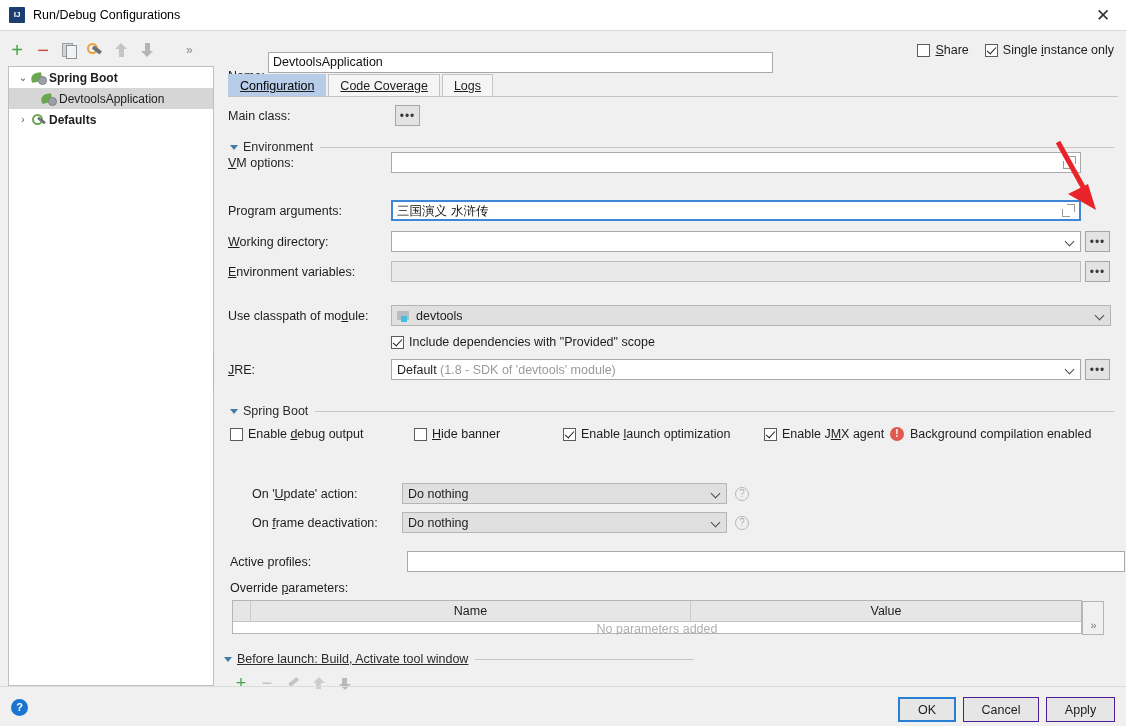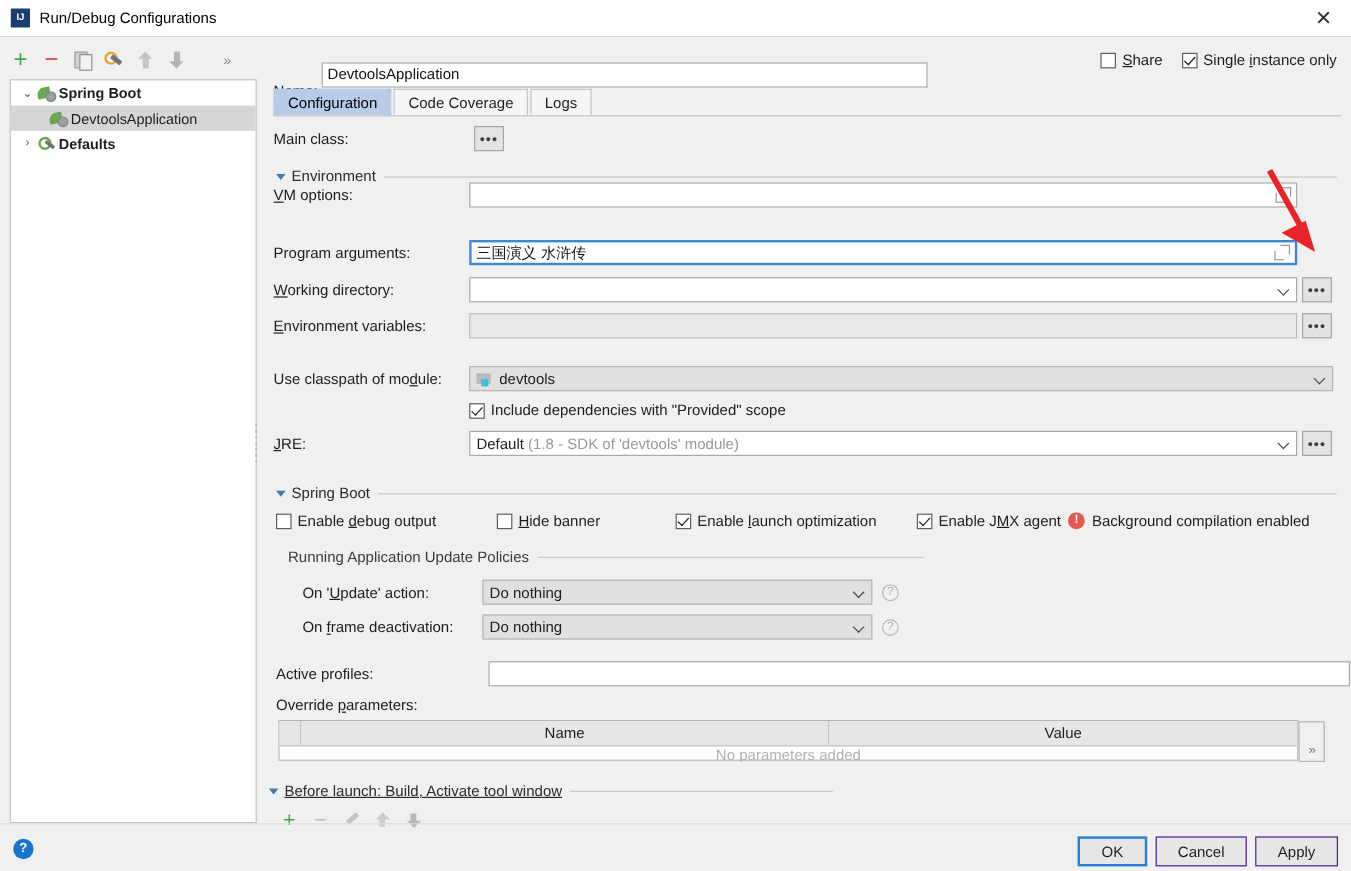--- a/index.html
+++ b/index.html
@@ -98,21 +98,21 @@
   .cb .box {
     width:13px; height:13px; border:1px solid #5c5c5c; background:#fff;
     margin-right:5px; position:relative; flex:none;
   }
   .cb.checked .box::after{
     content:""; position:absolute; left:3px; top:0px; width:4px; height:8px;
     border:solid #1d1d1d; border-width:0 1.6px 1.6px 0; transform:rotate(42deg);
   }
   .u { text-decoration:underline; }
 
-  .tabs { position:absolute; left:228px; top:74px; width:890px; height:22px; display:flex; align-items:flex-end;}
+  .tabs { position:absolute; left:228px; top:74px; width:890px; height:22px; display:flex; align-items:flex-end;text-decoration:underline;}
   .tab {
     height:22px; padding:0 11px; line-height:22px; font-size:12.5px;
     border:1px solid #c4c4c4; border-bottom:none; background:#f5f5f5; margin-right:2px; cursor:default;
   }
   .tab.active { background:#b6cce8; border-color:#b6cce8; color:#000; }
   .tab-underline { position:absolute; left:228px; top:96px; width:890px; height:1px; background:#c4c4c4; }
 
   .content { position:absolute; left:228px; top:100px; width:890px; height:560px; }
 
   .row { position:absolute; display:flex; align-items:center; }
@@ -445,24 +445,20 @@
       <div class="cb checked">
         <span class="box"></span>
         <span>Enable J<span class="u">M</span>X agent</span>
       </div>
     </div>
     <div class="row" style="left:662px; top:327px; gap:6px;">
       <span class="warn-icon"></span>
       <span class="lbl">Background compilation enabled</span>
     </div>
 
-    <div class="sec-title" style="position:absolute; left:12px; top:357px; width:530px; color:#3b3b3b;">
-      <span>Running Application Update Policies</span>
-      <span class="sec-line"></span>
-    </div>
 
     <div class="row" style="left:24px; top:383px;">
       <div class="lbl" style="width:150px;">On '<span class="u">U</span>pdate' action:</div>
       <div class="combo grey" style="width:325px;">
         <span class="txt">Do nothing</span>
         <span class="chev"></span>
       </div>
       <div class="help-q" style="margin-left:8px;">?</div>
     </div>
 

